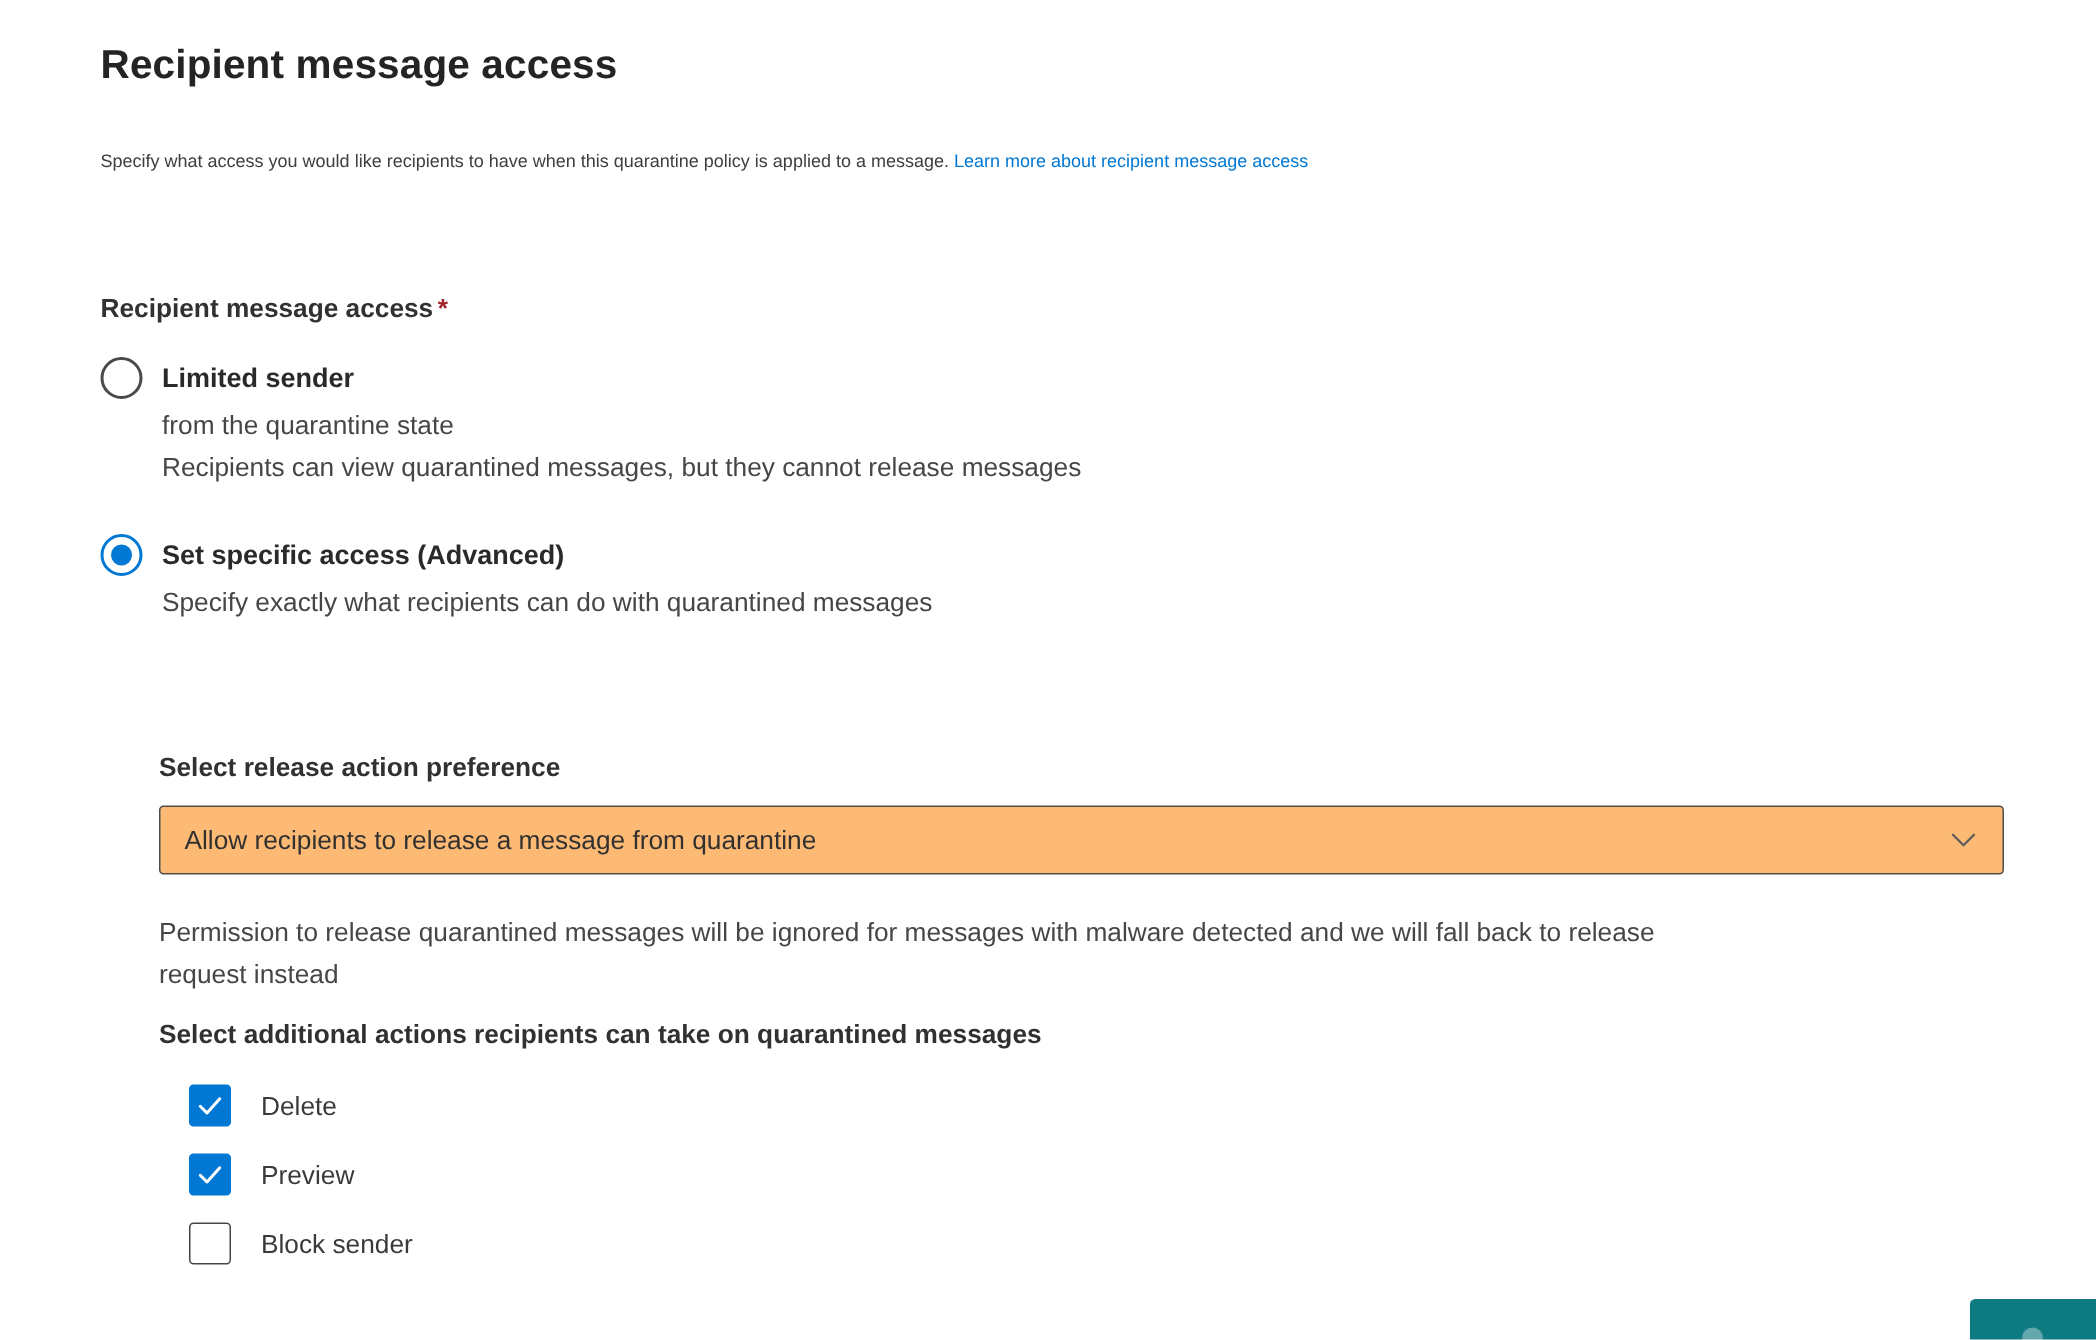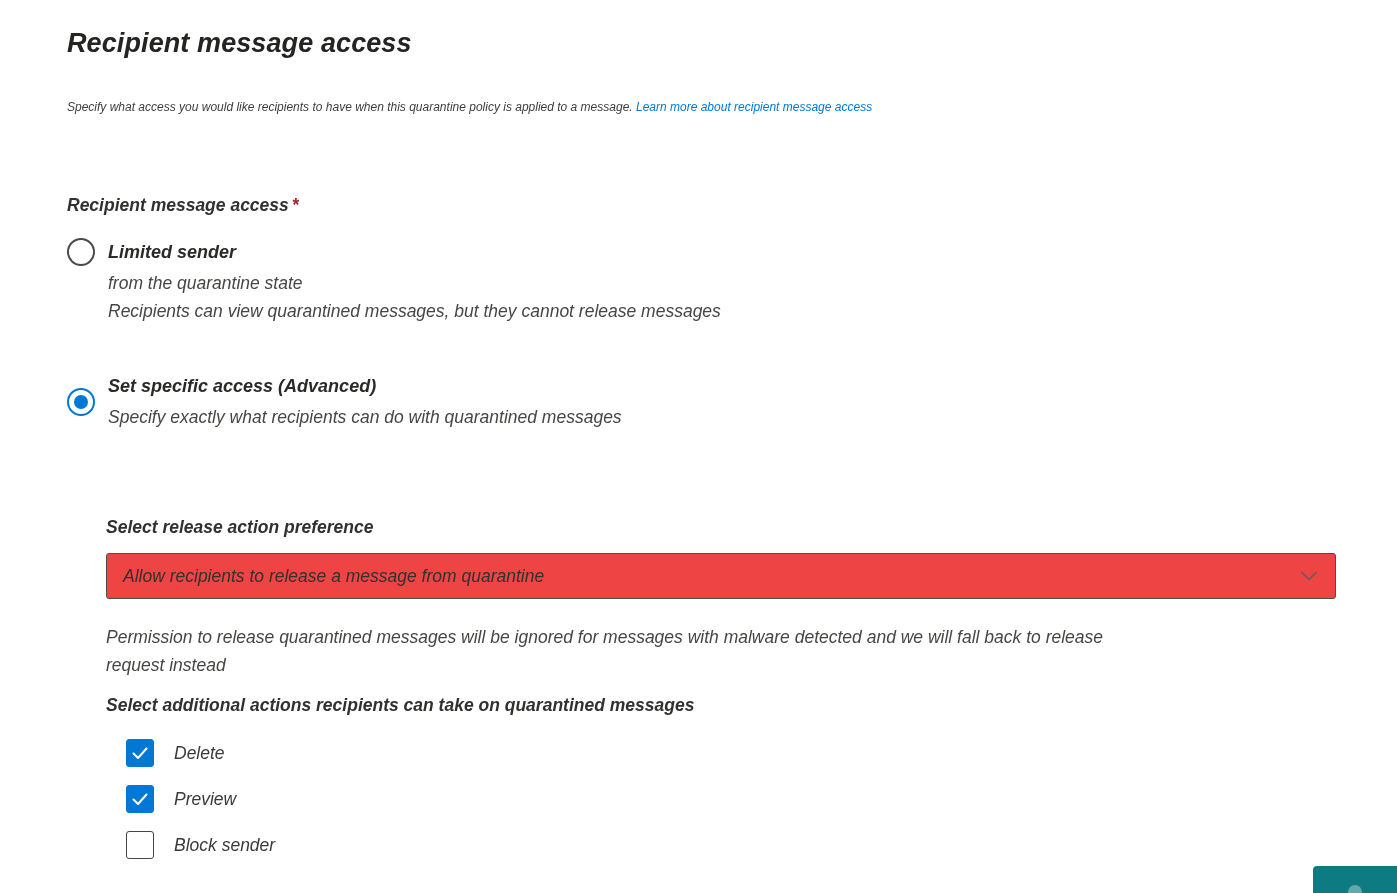--- a/index.html
+++ b/index.html
@@ -4,21 +4,21 @@
 <style>
   * { box-sizing: border-box; margin: 0; padding: 0; }
   html, body {
     width: 1397px;
     height: 893px;
     background: #ffffff;
     font-family: "Liberation Sans", "DejaVu Sans", sans-serif;
     overflow: hidden;
     color: #323130;
   }
-  .page { padding: 26px 60px 0 67px; font-style: italic; }
+  .page { padding: 26px 60px 0 67px; }
 
   h1.page-title {
     font-size: 27px;
     line-height: 34px;
     font-weight: 700;
     color: #252423;
     letter-spacing: 0.1px;
   }
 
   .intro {
@@ -38,21 +38,21 @@
     font-size: 17.5px;
     line-height: 24px;
     font-weight: 600;
     color: #323130;
   }
   .group-label { margin-top: 72px; }
   .required { color: #a4262c; font-weight: 600; margin-left: 3px; }
 
   .radio-option { display: flex; gap: 13px; cursor: pointer; }
   .radio-option.first { margin-top: 20px; }
-  .radio-option.second { margin-top: 46px; align-items: center; }
+  .radio-option.second { margin-top: 30px; }
 
   .radio {
     flex: 0 0 auto;
     width: 28px; height: 28px;
     border-radius: 50%;
     border: 2px solid #4a4a4a;
     background: #ffffff;
     position: relative;
     margin-top: 1px;
   }
@@ -83,21 +83,21 @@
   .radio-desc .line { display: block; }
 
   .subsection { margin-left: 39px; margin-top: 84px; }
 
   .dropdown {
     margin-top: 14px;
     width: 1230px;
     height: 46px;
     border: 1.5px solid #4f4d4b;
     border-radius: 3px;
-    background: #ef4444;
+    background: #fdba74;
     display: flex;
     align-items: center;
     justify-content: space-between;
     padding: 0 18px 0 16px;
     cursor: pointer;
   }
   .dropdown .value {
     font-size: 17.5px;
     color: #323130;
   }

